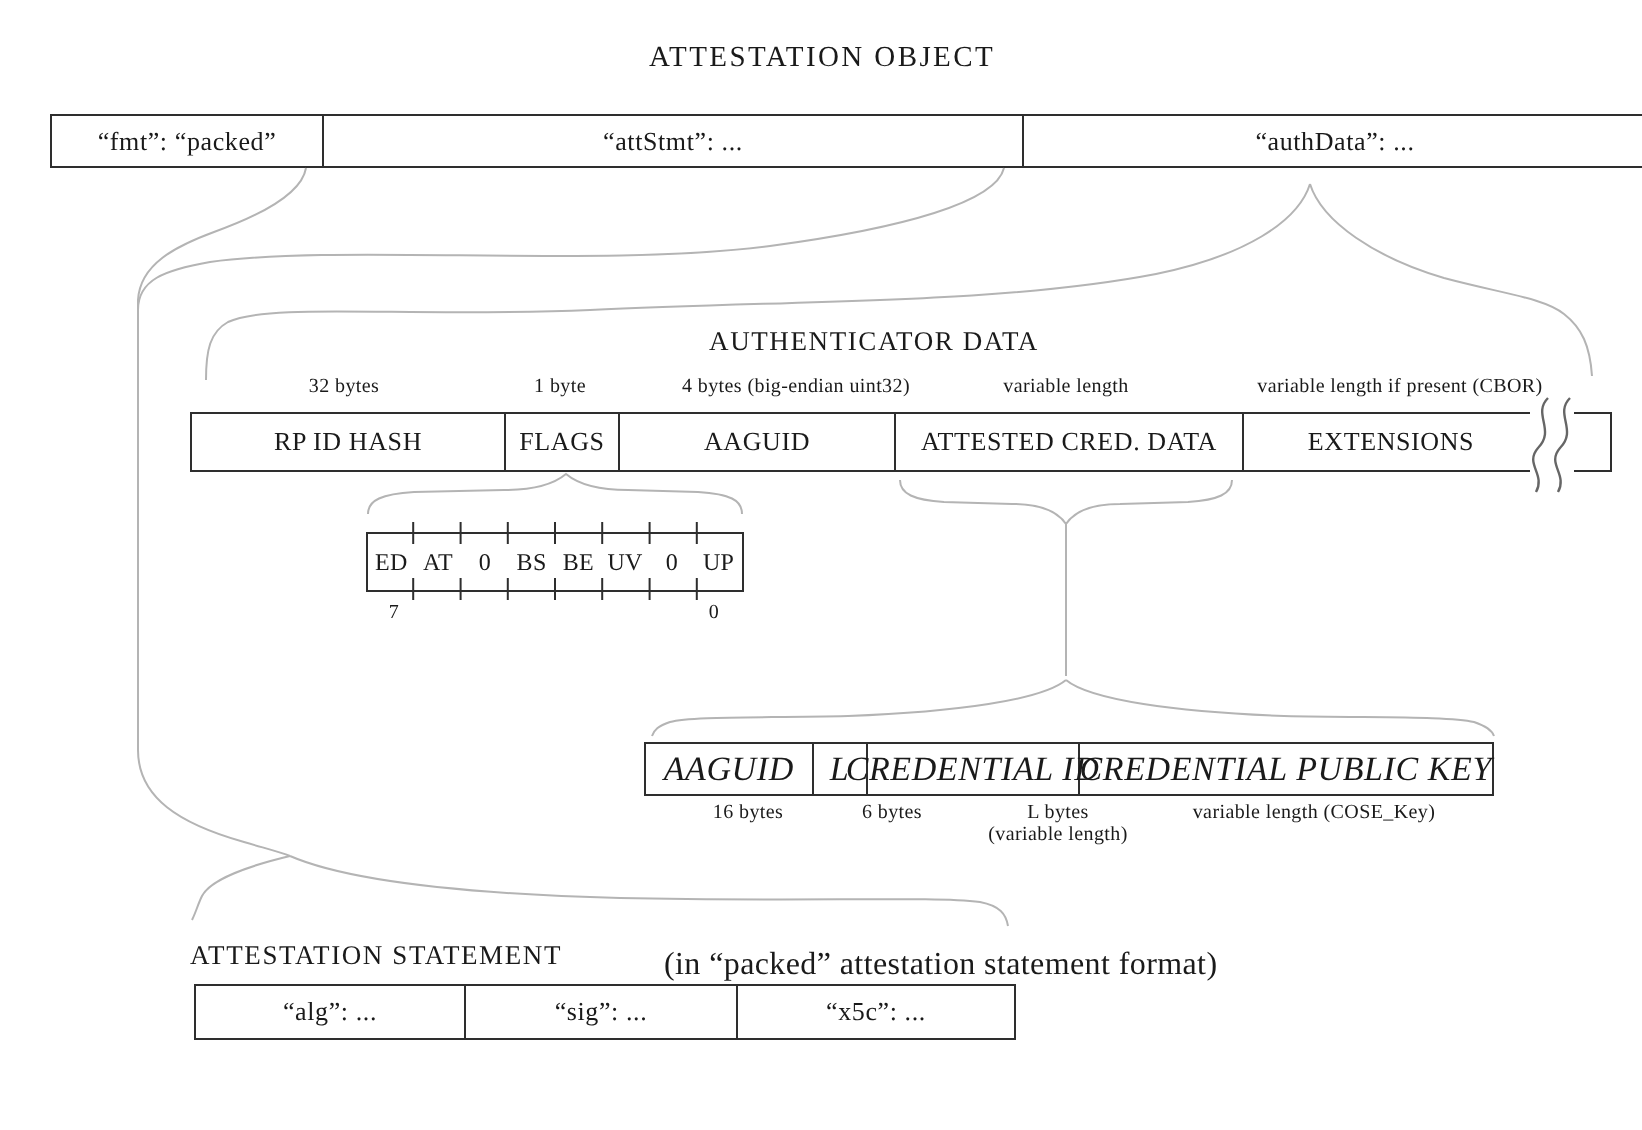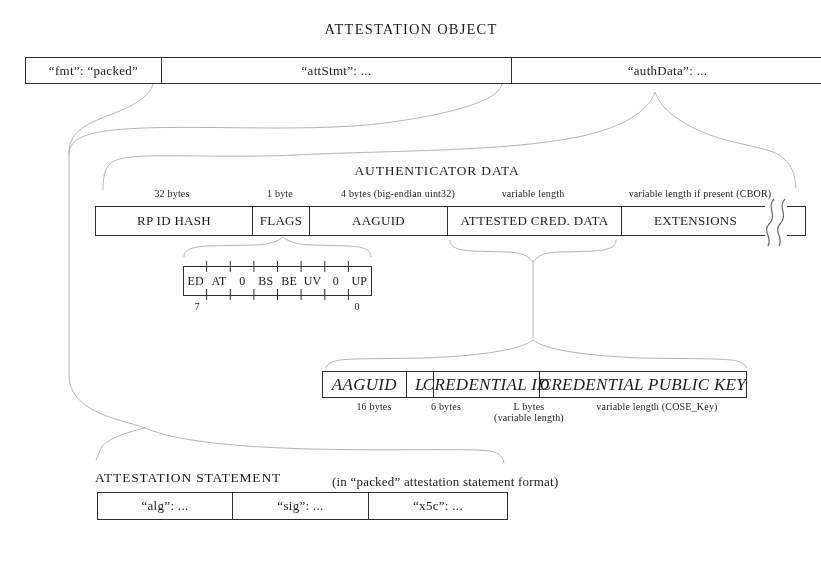--- a/index.html
+++ b/index.html
@@ -76,21 +76,21 @@
   </div>
   <div class="lbl small center" style="left:374px;top:401px;">16 bytes</div>
   <div class="lbl small center" style="left:446px;top:401px;">6 bytes</div>
   <div class="lbl small2" style="left:529px;top:401px;">
     <div>L bytes</div>
     <div>(variable length)</div>
   </div>
   <div class="lbl small center" style="left:657px;top:401px;">variable length (COSE_Key)</div>
 
   <div class="lbl heading" style="left:95px;top:470px;">ATTESTATION STATEMENT</div>
-  <div class="lbl small" style="left:332px;top:474px;font-size:13px;">(in “packed” attestation statement format)</div>
+  <div class="lbl small" style="left:332px;top:474px;font-size:16px;">(in “packed” attestation statement format)</div>
   <div class="row" style="left:97px;top:492px;width:411px;height:28px;">
     <div class="cell div" style="width:135px;">“alg”: ...</div>
     <div class="cell div" style="width:136px;">“sig”: ...</div>
     <div class="cell" style="flex:1;">“x5c”: ...</div>
   </div>
 
   <svg class="overlay" width="821" height="565" viewBox="0 0 821 565">
     <g fill="none" stroke="#b4b4b4" stroke-width="1">
 
       <path d="M 153 84 C 151 96 132 107 107 116 C 88 123 70 132 69 150"></path>

